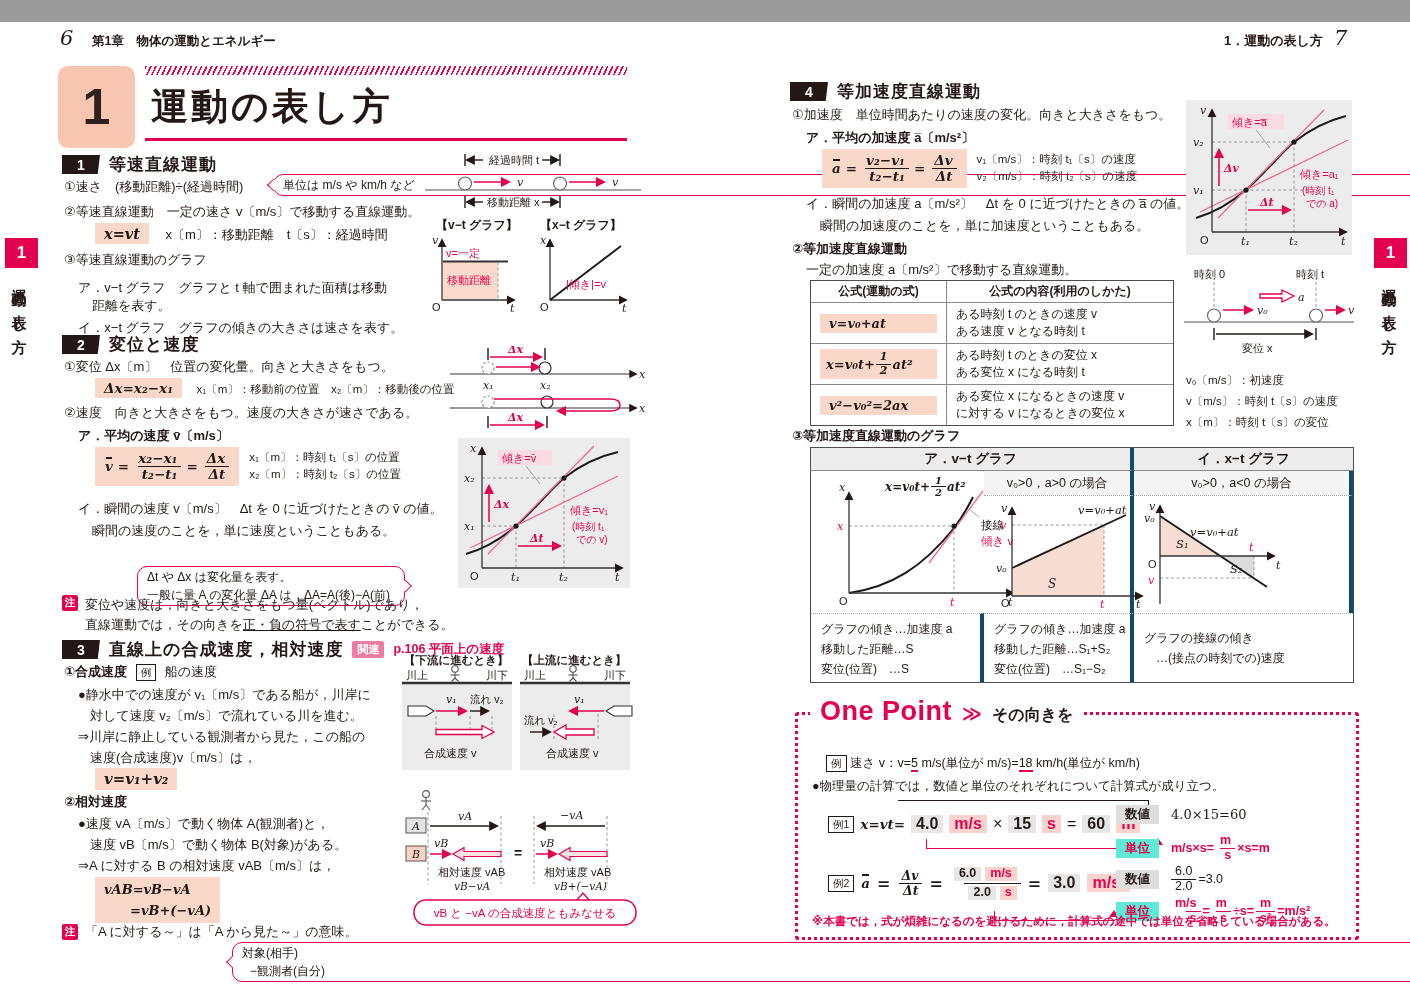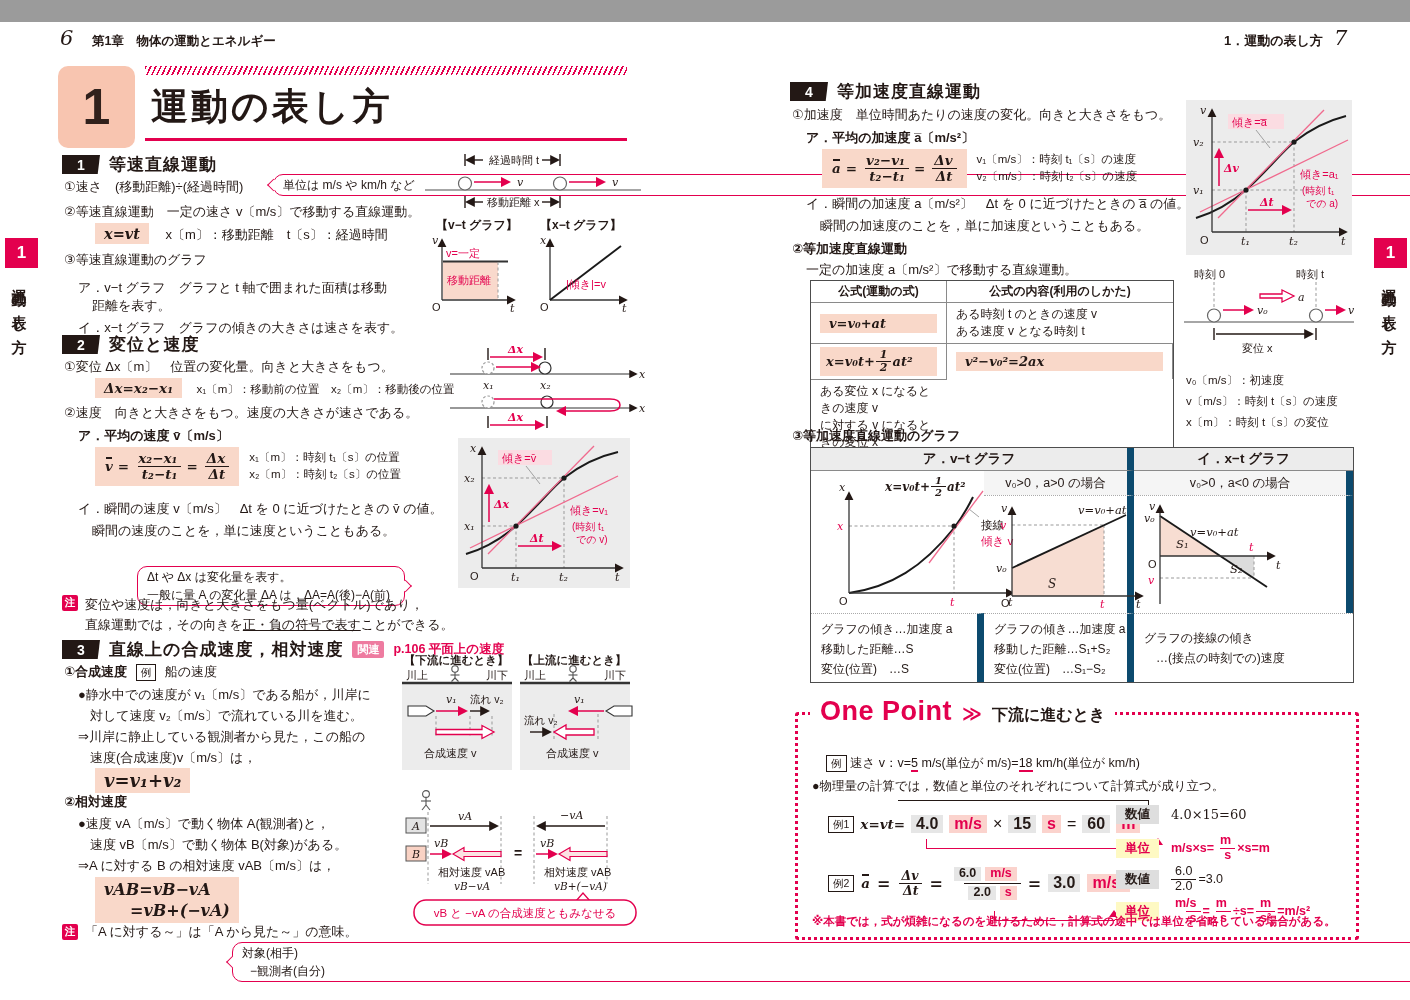--- a/index.html
+++ b/index.html
@@ -45,32 +45,32 @@
   
   .ftbl{display:grid;grid-template-columns:136px 226px;border:1.6px solid #4d4d4d;background:#fff;font-size:12px;}
   .fc{border-top:1px solid #8a8a8a;padding:3px 9px;display:flex;flex-direction:column;justify-content:center;}
   .fc.c1{border-right:1px solid #8a8a8a;justify-content:center;}
   .fc.fh{border-top:none;align-items:center;font-weight:bold;padding:2px;}
   .gtbl{display:grid;grid-template-columns:173px 150px 219px;grid-template-rows:23px 24px 118px 69px;
         border:1.6px solid #4d4d4d;background:#fff;}
   .gc{position:relative;}
   .gh{display:flex;align-items:center;justify-content:center;font-weight:bold;font-size:13.5px;background:#ececec;border-bottom:1px solid #8a8a8a;}
   .gsub{display:flex;align-items:center;justify-content:center;font-size:12.5px;background:#f5f5f5;}
-  .gsep{border-right:7px solid #0c4a6e;}
+  .gsep{border-right:4px solid #0c4a6e;}
   .gdot{border-top:1.6px dotted #aaa;}
   .gdesc{font-size:12px;line-height:20px;padding:5px 10px;white-space:nowrap;}
   
   .op{position:absolute;border:3px dotted var(--red);border-radius:3px;background:#fff;}
   .oplogo{font-size:27px;font-weight:800;color:var(--red);letter-spacing:0.5px;font-family:"Liberation Sans","DejaVu Sans",sans-serif;}
   .tok{display:inline-block;padding:0 5px;font-weight:bold;}
   .tokn{background:#e6e6e6;color:var(--ink);}
   .toku{background:#fbd3cd;color:var(--red);}
   .lbl{display:inline-block;padding:1px 9px;font-weight:bold;font-size:12.5px;}
   .lbln{background:#dedede;color:var(--ink);}
-  .lblu{background:#fef9c3;color:var(--red);}
+  .lblu{background:#5eead4;color:var(--red);}
   .uline{border-bottom:2px solid var(--red);}
   
   .tabbox{position:absolute;background:var(--red);color:#fff;font-weight:bold;font-size:17px;display:flex;align-items:center;justify-content:center;}
   .tabtxt{position:absolute;writing-mode:vertical-rl;text-orientation:upright;font-weight:bold;font-size:15px;letter-spacing:3px;}
   
   svg text{font-size:11px;fill:var(--ink);font-family:"Liberation Sans","DejaVu Sans",sans-serif;}
   svg text.m{font-family:"DejaVu Serif","Liberation Serif",serif;font-style:italic;}
   svg text.r{fill:var(--red);}
   svg text.bb{font-weight:bold;}
   .dash{stroke:#999;stroke-width:1;stroke-dasharray:3,2.5;fill:none;}
@@ -275,26 +275,26 @@
   </div>
   <div class="abs t" style="left:64px;top:662px">
     <span class="b">①合成速度</span>
     <span class="rei" style="margin:0 5px">例</span>
     <span>船の速度</span>
   </div>
   <div class="abs t" style="left:78px;top:685px">●静水中での速度が v₁〔m/s〕である船が，川岸に</div>
   <div class="abs t" style="left:90px;top:706px">対して速度 v₂〔m/s〕で流れている川を進む。</div>
   <div class="abs t" style="left:78px;top:727px">⇒川岸に静止している観測者から見た，この船の</div>
   <div class="abs t" style="left:90px;top:748px">速度(合成速度)v〔m/s〕は，</div>
-  <div class="abs hl math" style="left:95px;top:768px;font-size:18px">v=v₁+v₂</div>
+  <div class="abs hl math" style="left:95px;top:768px;font-size:15px">v=v₁+v₂</div>
   <div class="abs t b" style="left:64px;top:792px">②相対速度</div>
   <div class="abs t" style="left:78px;top:814px">●速度 vA〔m/s〕で動く物体 A(観測者)と，</div>
   <div class="abs t" style="left:90px;top:835px">速度 vB〔m/s〕で動く物体 B(対象)がある。</div>
   <div class="abs t" style="left:78px;top:856px">⇒A に対する B の相対速度 vAB〔m/s〕は，</div>
-  <div class="abs hl math" style="left:95px;top:877px;font-size:16px;line-height:21px">
+  <div class="abs hl math" style="left:95px;top:877px;font-size:13px;line-height:21px">
     <div>vAB=vB−vA</div>
     <div style="padding-left:26px">=vB+(−vA)</div>
   </div>
   <div class="abs callout notch-l" style="left:232px;top:880px">
     <div>対象(相手)</div>
     <div style="padding-left:8px">−観測者(自分)</div>
   </div>
   <div class="abs" style="left:62px;top:922px;display:flex;gap:7px;align-items:center">
     <span class="chu">注</span>
     <span class="t">「A に対する～」は「A から見た～」の意味。</span>
@@ -428,20 +428,24 @@
     <div class="fc c1">
       <span class="hl math" style="font-size:13px;display:inline-flex;align-items:center;gap:1px;padding:2px 6px">
         <span>x=v₀t+</span>
         <span class="frac" style="font-size:11px">
             <span class="fn">1</span>
             <span class="fd">2</span>
           </span>
         <span>at²</span>
       </span>
     </div>
+    <div class="fc">
+        <div>ある時刻 t のときの変位 x</div>
+        <div>ある変位 x になる時刻 t</div>
+      </div>
     <div class="fc c1">
         <span class="hl math" style="font-size:13px">v²−v₀²=2ax</span>
       </div>
     <div class="fc">
         <div>ある変位 x になるときの速度 v</div>
         <div>に対する v になるときの変位 x</div>
       </div>
   </div>
 
   <div class="abs t b" style="left:792px;top:426px">③等加速度直線運動のグラフ</div>
@@ -587,21 +591,21 @@
   <div class="abs t115" style="left:1186px;top:370px;line-height:21px">
     <div>v₀〔m/s〕：初速度</div>
       <div>v〔m/s〕：時刻 t〔s〕の速度</div>
       <div>x〔m〕：時刻 t〔s〕の変位</div>
   </div>
 
   <div class="op" style="left:795px;top:712px;width:558px;height:222px">
     <div class="abs" style="left:12px;top:-19px;background:#fff;padding:0 10px;display:flex;align-items:baseline;gap:10px">
       <span class="oplogo">One Point</span>
       <span class="red b" style="font-size:19px">≫</span>
-      <span class="b" style="font-size:16px">下流に進むとき</span>
+      <span class="b" style="font-size:16px">その向きを</span>
     </div>
     <div class="abs t" style="left:28px;top:38px;font-size:12.5px">
       <span class="rei">例</span>
       <span>速さ v：v=</span><span class="uline">5</span><span> m/s(単位が m/s)=</span><span class="uline">18</span><span> km/h(単位が km/h)</span>
     </div>
     <div class="abs t" style="left:14px;top:61px;font-size:12.5px">●物理量の計算では，数値と単位のそれぞれについて計算式が成り立つ。</div>
 
     <div class="abs" style="left:30px;top:85px;width:250px;height:9px;border:1.5px solid var(--ink);border-bottom:none;border-left:none;margin-left:70px"></div>
     <div class="abs" style="left:346px;top:94px;width:0;height:0;border:5px solid transparent;border-top:7px solid var(--ink)"></div>
     <div class="abs" style="left:30px;top:100px;display:flex;align-items:center;gap:6px">

